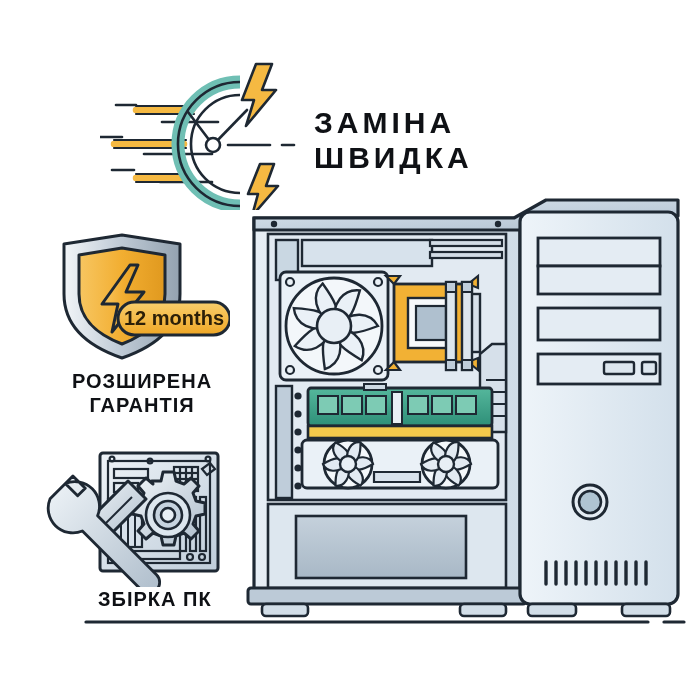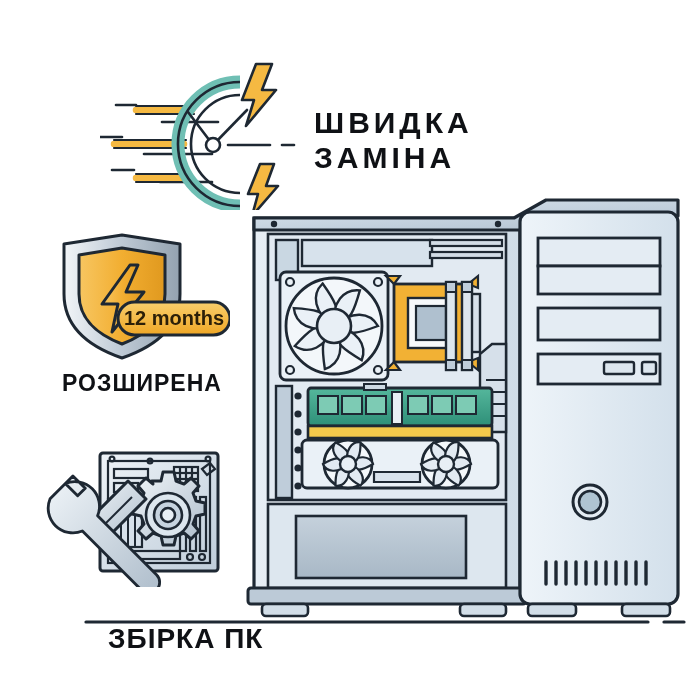--- a/index.html
+++ b/index.html
@@ -2,22 +2,22 @@
 <html><head>
 <meta charset="utf-8">
 <style>
   html,body{margin:0;padding:0;background:#ffffff;}
   body{width:700px;height:700px;overflow:hidden;
        font-family:"Liberation Sans", sans-serif;}
   #stage{position:relative;width:700px;height:700px;background:#fff;}
   .lbl{position:absolute;font-weight:bold;color:#0f1115;letter-spacing:2px;
        white-space:nowrap;line-height:1.18;}
   #t-fast{left:314px;top:105px;font-size:30px;letter-spacing:4px;}
-  #t-warranty{left:62px;top:370px;font-size:23px;letter-spacing:1px;text-align:center;width:160px;}
-  #t-build{left:108px;top:588px;font-size:28px;letter-spacing:1px;margin-top:34px;}
+  #t-warranty{left:62px;top:370px;font-size:20px;letter-spacing:1px;text-align:center;width:160px;}
+  #t-build{left:98px;top:588px;font-size:20px;letter-spacing:1px;}
   svg{display:block;}
   .abs{position:absolute;}
 </style>
 </head>
 <body>
 
 <div id="stage">
 
   <div class="abs" style="left:100px;top:60px;">
     <svg width="220" height="150" viewBox="0 0 220 150">
@@ -62,22 +62,22 @@
         <path d="M156 4 L142 40 L154 40 L146 66 L176 30 L162 30 L172 4 Z" fill="#F5B942" stroke="#1E2833" stroke-width="2.6" stroke-linejoin="round"></path>
       </g>
 
       <g>
         <path d="M160 104 L148 134 L158 134 L152 156 L178 126 L166 126 L174 104 Z" fill="#F5B942" stroke="#1E2833" stroke-width="2.6" stroke-linejoin="round"></path>
       </g>
     </svg>
   </div>
 
   <div class="lbl" id="t-fast">
+    <div>ЗАМІНА</div>
     <div>ШВИДКА</div>
-    <div>ЗАМІНА</div>
   </div>
 
   <div class="abs" style="left:50px;top:232px;text-align:center;">
     <svg width="180" height="130" viewBox="0 0 180 130">
       <defs>
         <linearGradient id="gSilver" x1="0" y1="0" x2="1" y2="0">
           <stop offset="0%" stop-color="#F2F5F8"></stop>
           <stop offset="45%" stop-color="#C2CDD8"></stop>
           <stop offset="100%" stop-color="#93A2B0"></stop>
         </linearGradient>
@@ -100,20 +100,21 @@
 
       <g>
         <rect x="68" y="70" width="112" height="33" rx="16.5" ry="16.5" fill="url(#gBadge)" stroke="#1E2833" stroke-width="3"></rect>
         <text x="124" y="93" text-anchor="middle" font-family="Liberation Sans, sans-serif" font-size="20" font-weight="bold" fill="#2B1F08">12 months</text>
       </g>
     </svg>
   </div>
 
   <div class="lbl" id="t-warranty">
     <div>РОЗШИРЕНА</div>
+    <div>ГАРАНТІЯ</div>
   </div>
 
   <div class="abs" style="left:42px;top:447px;">
     <svg width="200" height="140" viewBox="0 0 200 140">
       <defs>
         <linearGradient id="gBoard" x1="0" y1="0" x2="1" y2="1">
           <stop offset="0%" stop-color="#EEF3F8"></stop>
           <stop offset="100%" stop-color="#BFCDDA"></stop>
         </linearGradient>
         <linearGradient id="gTool" x1="0" y1="0" x2="1" y2="1">

